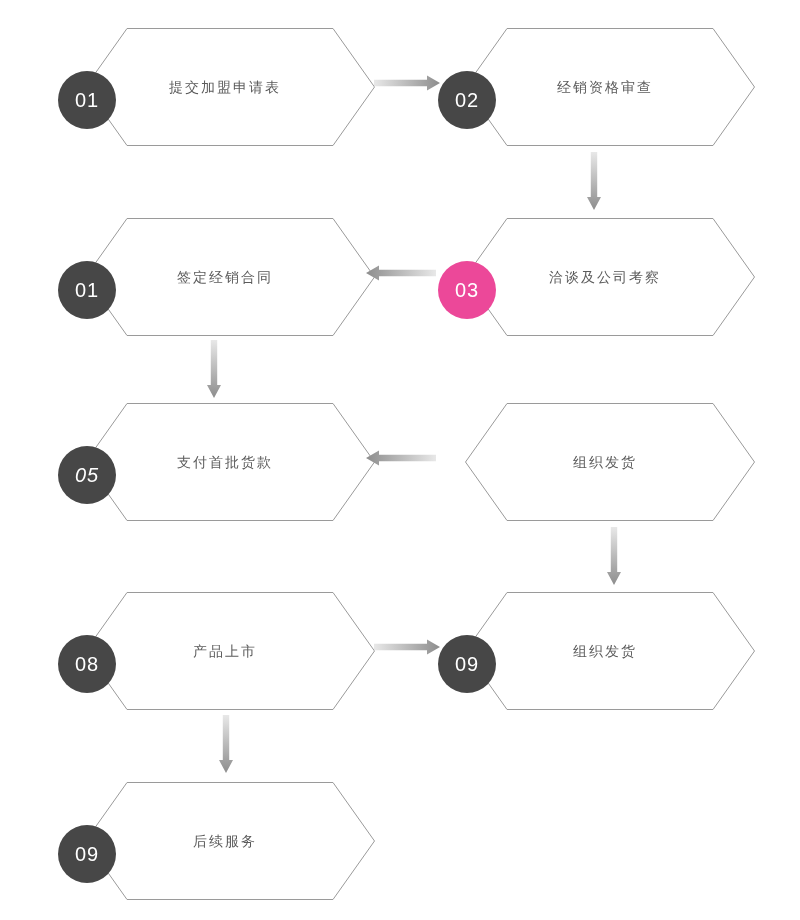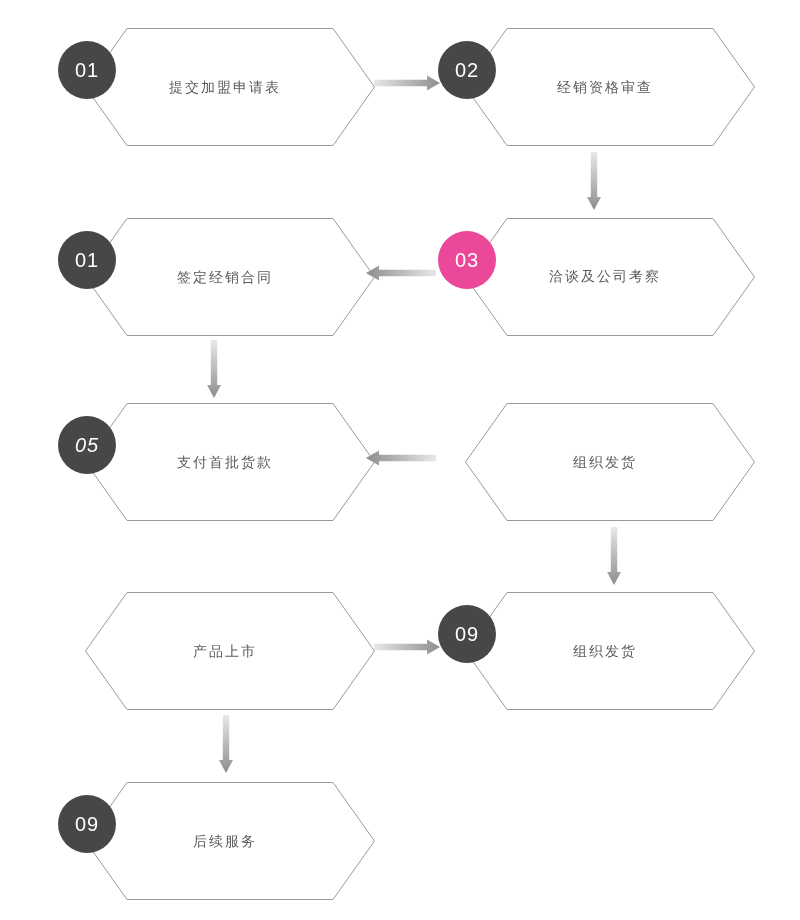--- a/index.html
+++ b/index.html
@@ -48,21 +48,21 @@
     font-size: 14px;
     color: #5b5b5b;
     letter-spacing: 2px;
     font-weight: 400;
     white-space: nowrap;
     line-height: 1;
   }
   .step-badge {
     position: absolute;
     left: -27px;
-    top: 13px;
+    top: 43px;
     width: 58px;
     height: 58px;
     border-radius: 50%;
     background: #474747;
     color: #ffffff;
     display: flex;
     align-items: center;
     justify-content: center;
     font-size: 20px;
     letter-spacing: 1px;
@@ -91,21 +91,21 @@
       <svg class="hex-svg" viewBox="0 0 290 118">
         <polygon points="42,0.5 248,0.5 289.5,59 248,117.5 42,117.5 0.5,59" fill="#ffffff" stroke="#9a9a9a" stroke-width="1"></polygon>
       </svg>
       <div class="step-label" style="color: rgb(91, 91, 91);">经销资格审查</div>
       <div class="step-badge" style="background: rgb(71, 71, 71); color: rgb(255, 255, 255);">02</div>
     </div>
     <div class="step-node" style="left: 465px; top: 218px;">
       <svg class="hex-svg" viewBox="0 0 290 118">
         <polygon points="42,0.5 248,0.5 289.5,59 248,117.5 42,117.5 0.5,59" fill="#ffffff" stroke="#9a9a9a" stroke-width="1"></polygon>
       </svg>
-      <div class="step-label" style="color: rgb(91, 91, 91); font-family: Liberation Mono, monospace;">洽谈及公司考察</div>
+      <div class="step-label" style="color: rgb(91, 91, 91);">洽谈及公司考察</div>
       <div class="step-badge" style="background: #ec4899; color: rgb(255, 255, 255);">03</div>
     </div>
     <div class="step-node" style="left: 85px; top: 218px;">
       <svg class="hex-svg" viewBox="0 0 290 118">
         <polygon points="42,0.5 248,0.5 289.5,59 248,117.5 42,117.5 0.5,59" fill="#ffffff" stroke="#9a9a9a" stroke-width="1"></polygon>
       </svg>
       <div class="step-label" style="color: rgb(91, 91, 91);">签定经销合同</div>
       <div class="step-badge" style="background: rgb(71, 71, 71); color: rgb(255, 255, 255);">01</div>
     </div>
     <div class="step-node" style="left: 85px; top: 403px;">
@@ -126,20 +126,21 @@
         <polygon points="42,0.5 248,0.5 289.5,59 248,117.5 42,117.5 0.5,59" fill="#ffffff" stroke="#9a9a9a" stroke-width="1"></polygon>
       </svg>
       <div class="step-label" style="color: rgb(91, 91, 91);">组织发货</div>
       <div class="step-badge" style="background: rgb(71, 71, 71); color: rgb(255, 255, 255);">09</div>
     </div>
     <div class="step-node" style="left: 85px; top: 592px;">
       <svg class="hex-svg" viewBox="0 0 290 118">
         <polygon points="42,0.5 248,0.5 289.5,59 248,117.5 42,117.5 0.5,59" fill="#ffffff" stroke="#9a9a9a" stroke-width="1"></polygon>
       </svg>
       <div class="step-label" style="color: rgb(91, 91, 91);">产品上市</div>
+      <div class="step-badge" style="background: rgb(71, 71, 71); color: rgb(255, 255, 255);">08</div>
     </div>
     <div class="step-node" style="left: 85px; top: 782px;">
       <svg class="hex-svg" viewBox="0 0 290 118">
         <polygon points="42,0.5 248,0.5 289.5,59 248,117.5 42,117.5 0.5,59" fill="#ffffff" stroke="#9a9a9a" stroke-width="1"></polygon>
       </svg>
       <div class="step-label" style="color: rgb(91, 91, 91);">后续服务</div>
       <div class="step-badge" style="background: rgb(71, 71, 71); color: rgb(255, 255, 255);">09</div>
     </div>
     <div class="connector" style="left: 374px; top: 72px; width: 66px; height: 22px;">
       <svg viewBox="0 0 66 22" width="66" height="22">

